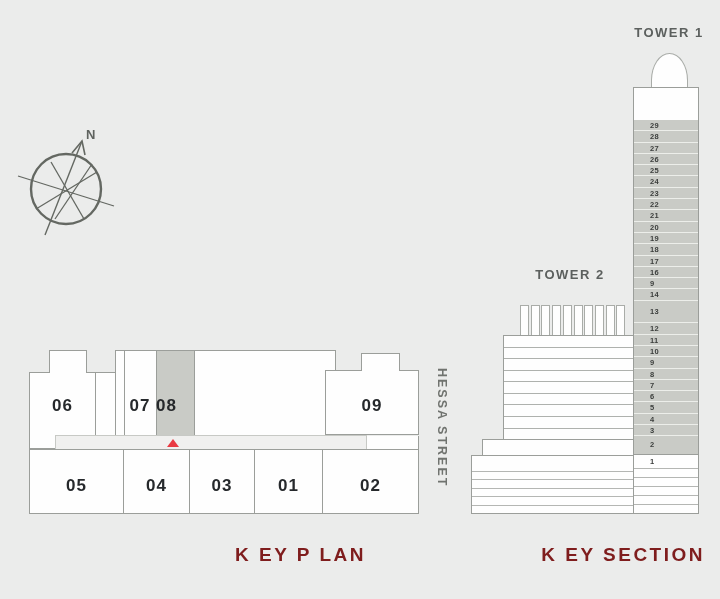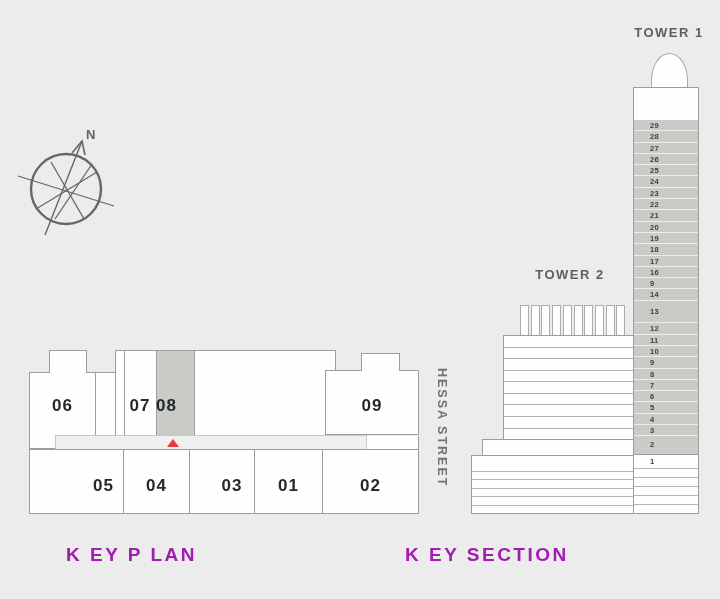--- a/index.html
+++ b/index.html
@@ -9,22 +9,22 @@
   
   .blk{position:absolute;box-sizing:border-box;background:#fefefe;border:1px solid #9b9e9a;}
   .patch{position:absolute;background:#fefefe;}
   .ulabel{position:absolute;text-align:center;font-size:17px;font-weight:bold;
           letter-spacing:1px;color:#26292c;}
   .strip{position:absolute;box-sizing:border-box;background:#f0f0ef;border:1px solid #c7c9c5;}
   .tri{position:absolute;width:0;height:0;border-left:6px solid transparent;
        border-right:6px solid transparent;border-bottom:8px solid #e93a42;}
   .street{position:absolute;writing-mode:vertical-rl;text-orientation:mixed;
           font-size:12.5px;font-weight:bold;letter-spacing:2px;color:#70736f;white-space:nowrap;}
-  .title{position:absolute;text-align:left;font-size:19px;font-weight:bold;
-         letter-spacing:2.5px;color:#a21caf;white-space:nowrap;}
+  .title{position:absolute;text-align:right;font-size:19px;font-weight:bold;
+         letter-spacing:2.5px;color:#7f1d1d;white-space:nowrap;}
   .twlabel{position:absolute;text-align:center;font-size:13px;font-weight:bold;
            letter-spacing:1.5px;color:#5c605e;}
   
   .dome{position:absolute;box-sizing:border-box;background:#fefefe;border:1px solid #a9aca8;
         border-radius:50% 50% 0 0 / 78% 78% 0 0;border-bottom:none;}
   .topbox{position:absolute;box-sizing:border-box;background:#fefefe;border:1px solid #9b9e9a;}
   .t1col{position:absolute;box-sizing:border-box;border-left:1px solid #9b9e9a;
          border-right:1px solid #9b9e9a;border-bottom:1px solid #9b9e9a;overflow:hidden;}
   .fr{height:11.3px;line-height:11.3px;background:#c9cbc6;border-bottom:1px solid #eceeea;
       box-sizing:border-box;}
@@ -87,23 +87,23 @@
     <div class="blk" style="left:29px;top:449px;width:95px;height:65px;"></div>
     <div class="blk" style="left:123px;top:449px;width:67px;height:65px;"></div>
     <div class="blk" style="left:189px;top:449px;width:66px;height:65px;"></div>
     <div class="blk" style="left:254px;top:449px;width:69px;height:65px;"></div>
     <div class="blk" style="left:322px;top:449px;width:97px;height:65px;"></div>
 
     <div class="ulabel" style="left:29px;top:396px;width:67px;">06</div>
     <div class="ulabel" style="left:124px;top:396px;width:32px;">07</div>
     <div class="ulabel" style="left:156px;top:396px;width:21px;">08</div>
     <div class="ulabel" style="left:325px;top:396px;width:94px;">09</div>
-    <div class="ulabel" style="left:29px;top:476px;width:95px;padding-left:27px;">05</div>
+    <div class="ulabel" style="left:29px;top:476px;width:95px;">05</div>
     <div class="ulabel" style="left:123px;top:476px;width:67px;">04</div>
-    <div class="ulabel" style="left:199px;top:476px;width:66px;">03</div>
+    <div class="ulabel" style="left:189px;top:476px;width:66px;">03</div>
     <div class="ulabel" style="left:254px;top:476px;width:69px;">01</div>
     <div class="ulabel" style="left:322px;top:476px;width:97px;">02</div>
 
     <div class="street" style="left:431px;top:368px;height:132px;width:18px;">HESSA STREET</div>
 
     <div class="title" style="left:66px;top:544px;width:300px;">K EY P LAN</div>
   </div>
 
   <div>
 

